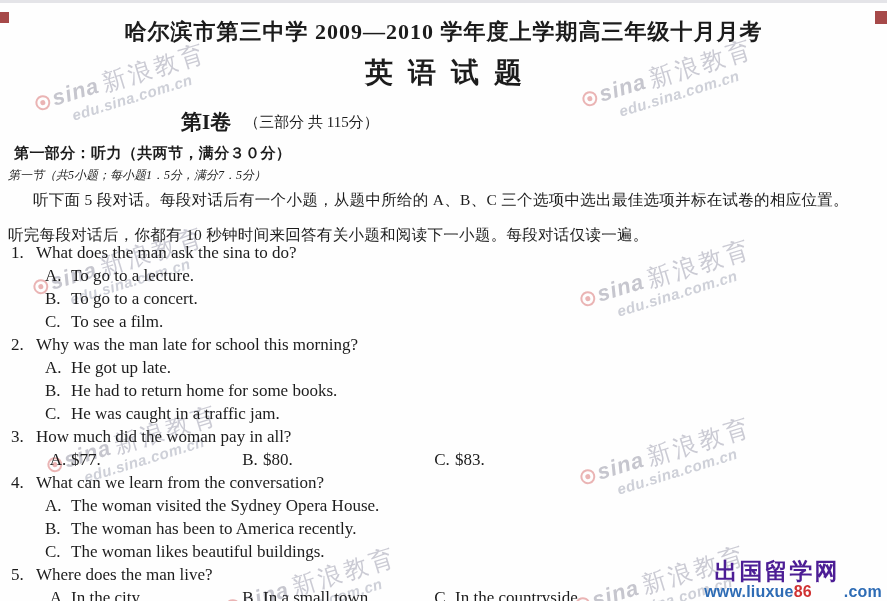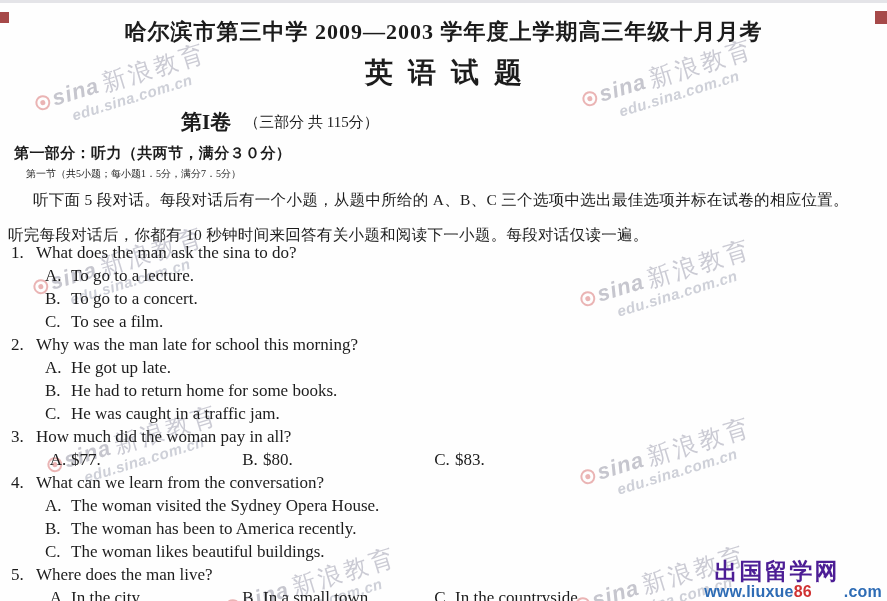--- a/index.html
+++ b/index.html
@@ -72,22 +72,22 @@
   }
   .volume-line{position:absolute;left:181px;top:105px;z-index:2;white-space:nowrap;}
   .volume-label{font-size:21px;font-weight:700;}
   .volume-note{font-size:15px;margin-left:9px;position:relative;top:-2px;}
   
   .part-heading{
     position:absolute;left:14px;top:141px;z-index:2;
     font-weight:700;font-size:15px;letter-spacing:0.4px;white-space:nowrap;
   }
   .subsection-heading{
-    position:absolute;left:26px;top:164px;z-index:2;
-    font-size:10px;white-space:nowrap;
+    position:absolute;left:8px;top:164px;z-index:2;
+    font-size:12px;white-space:nowrap;font-style:italic;
   }
   .instr{position:absolute;z-index:2;font-size:15.5px;letter-spacing:0.3px;white-space:nowrap;}
   .instr1{left:33px;top:187px;}
   .instr2{left:8px;top:222px;}
   
   .questions{position:absolute;left:0;top:238px;width:100%;z-index:2;}
   .q-line{
     position:relative;height:23px;line-height:23px;
     font-size:17px;white-space:nowrap;
   }
@@ -187,21 +187,21 @@
       <span class="wm-eye"></span>
       <span class="wm-sina">sina</span>
       <span class="wm-cn">新浪教育</span>
     </div>
     <div class="wm-url">edu.sina.com.cn</div>
   </div>
 
   <div class="edge-mark left"></div>
   <div class="edge-mark right"></div>
 
-  <div class="school-title">哈尔滨市第三中学 2009—2003 学年度上学期高三年级十月月考</div>
+  <div class="school-title">哈尔滨市第三中学 2009—2010 学年度上学期高三年级十月月考</div>
   <div class="subject-title">英 语 试 题</div>
   <div class="volume-line">
     <span class="volume-label">第I卷</span>
     <span class="volume-note">（三部分 共 115分）</span>
   </div>
 
   <div class="part-heading">第一部分：听力（共两节，满分３０分）</div>
   <div class="subsection-heading">第一节（共5小题；每小题1．5分，满分7．5分）</div>
   <div class="instr instr1">听下面 5 段对话。每段对话后有一个小题，从题中所给的 A、B、C 三个选项中选出最佳选项并标在试卷的相应位置。</div>
   <div class="instr instr2">听完每段对话后，你都有 10 秒钟时间来回答有关小题和阅读下一小题。每段对话仅读一遍。</div>

